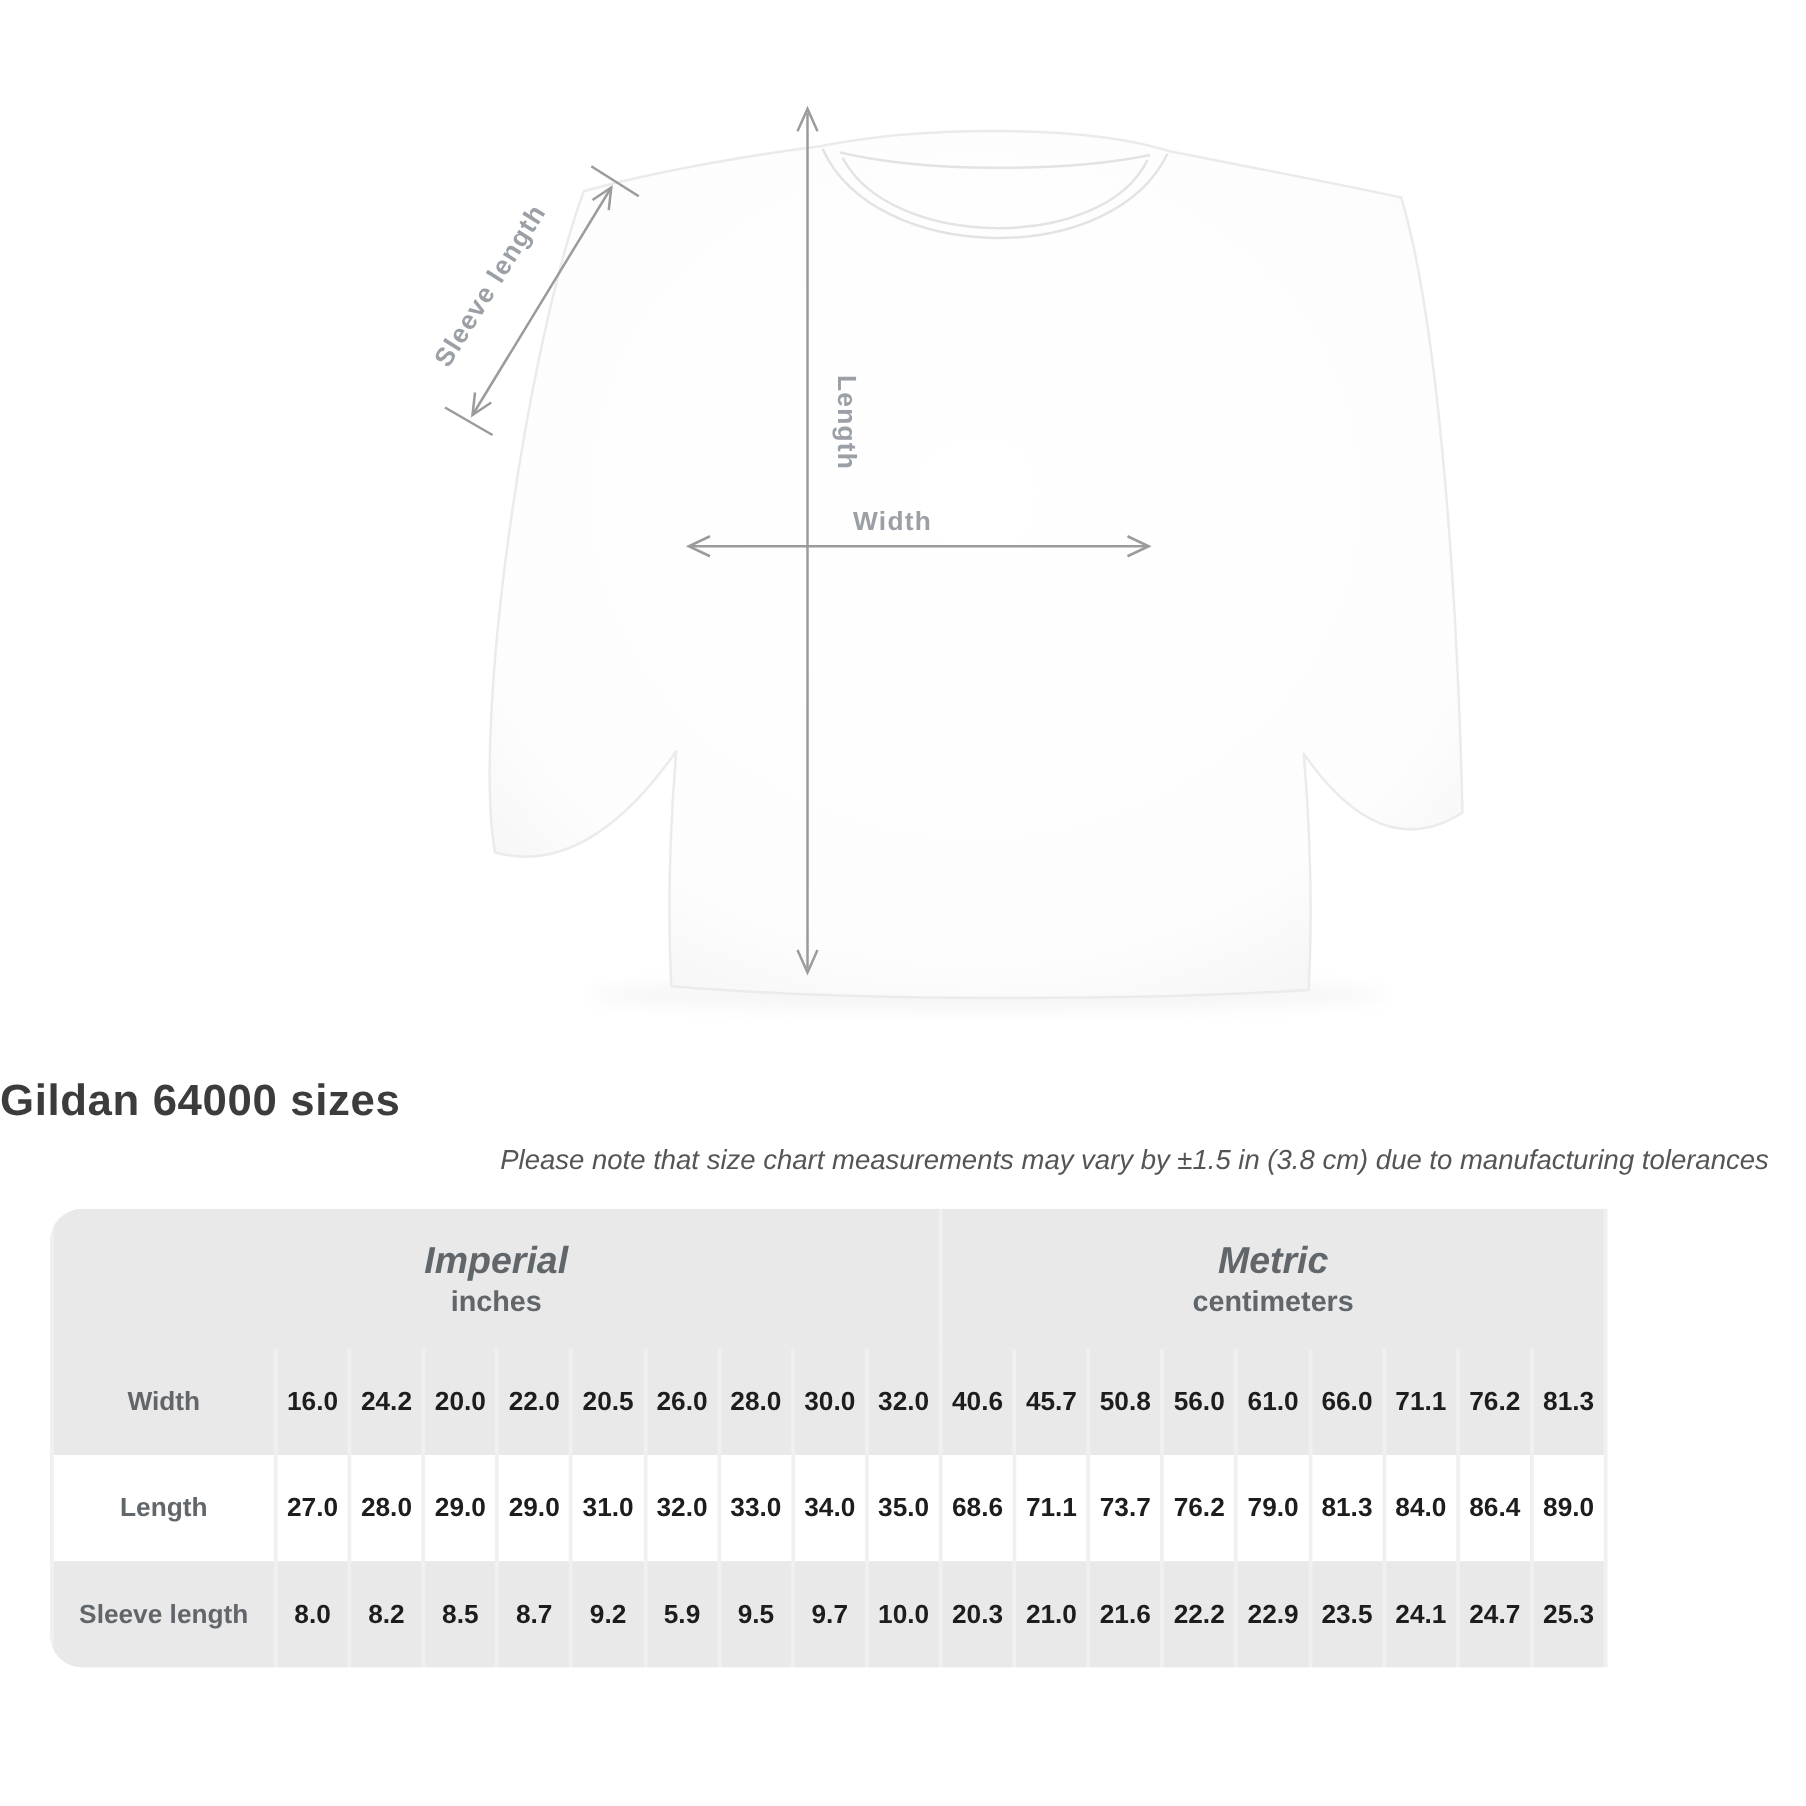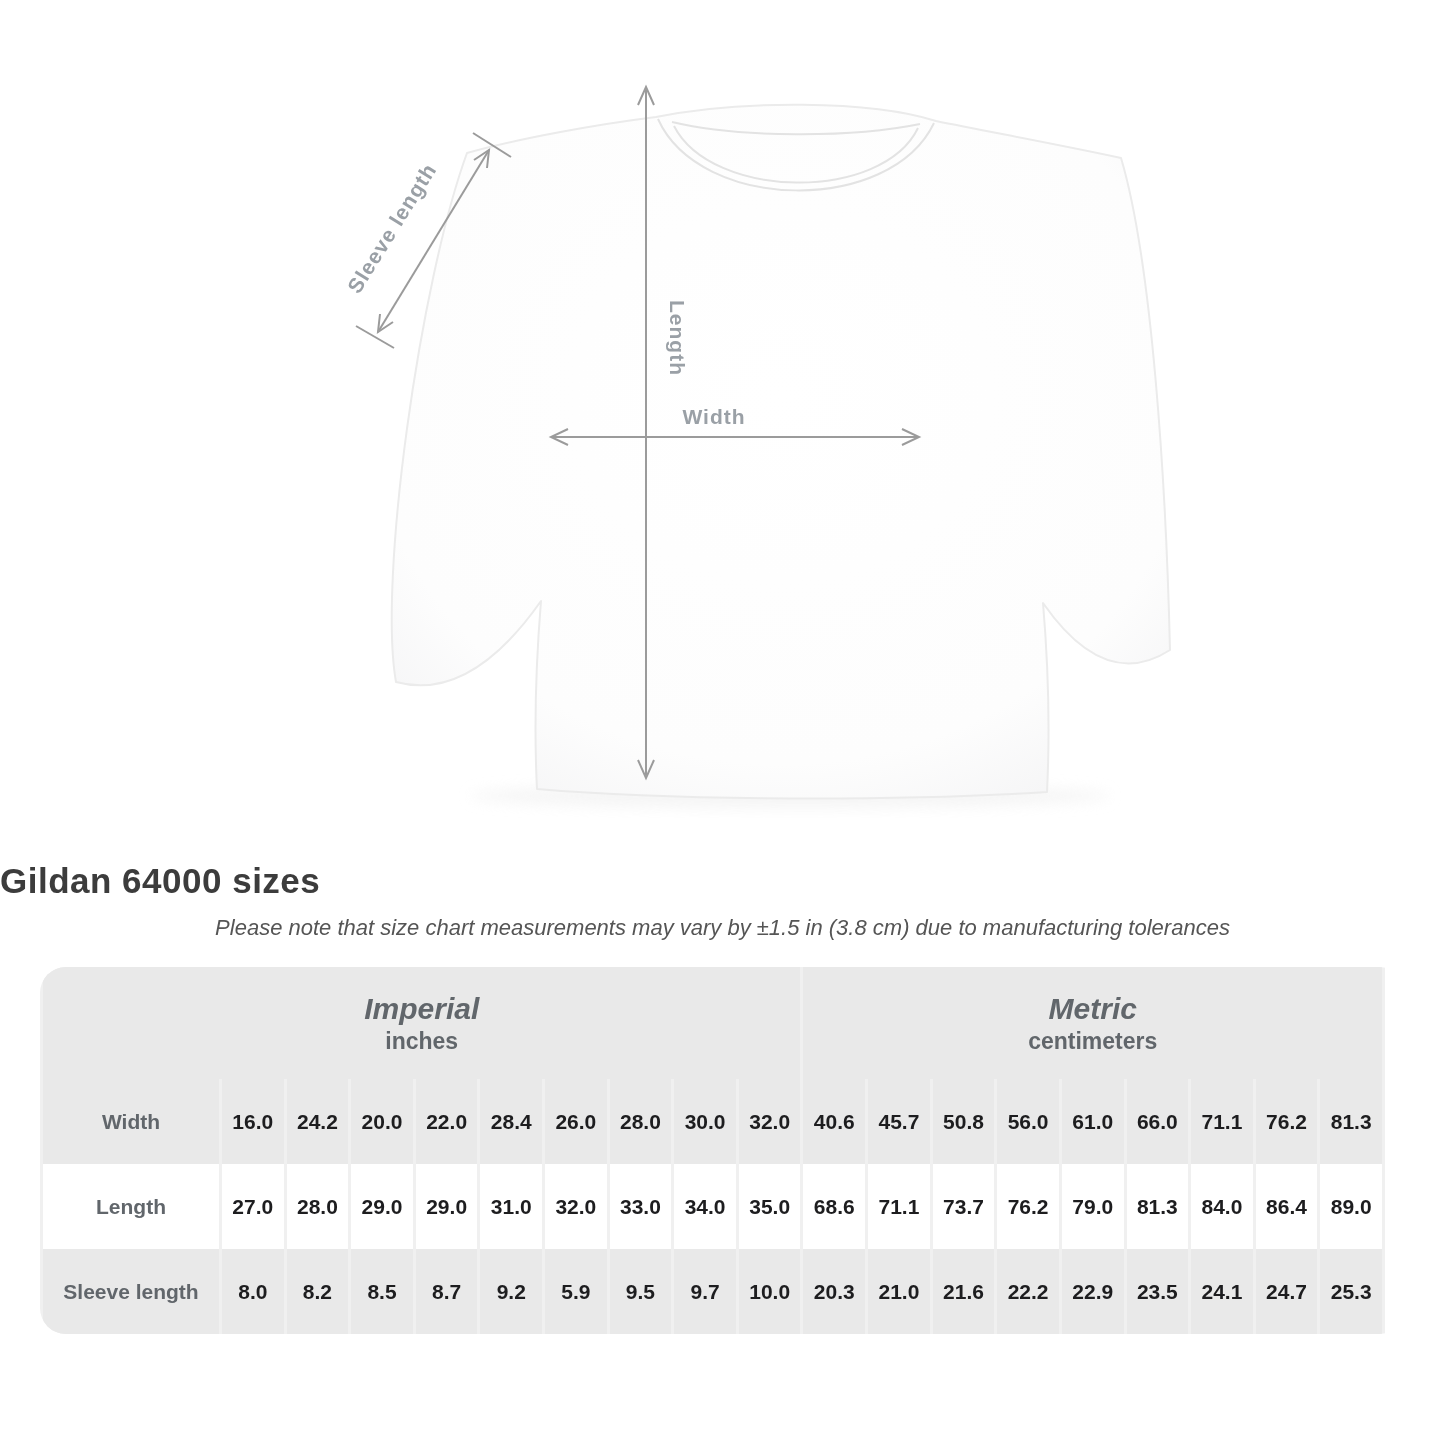--- a/index.html
+++ b/index.html
@@ -19,30 +19,30 @@
     font-size:21px;font-weight:bold;letter-spacing:1px;
     fill:var(--figure-label,#9aa0a6);
   }
   
   .page-title{
     margin:16px 0 0 0;
     font-size:35px;font-weight:bold;color:var(--title-text,#3c3c3c);
     letter-spacing:.5px;
   }
   .note{
-    margin:14px 30px 0 30px;text-align:center;
+    margin:14px 30px 0 30px;text-align:right;
     font-size:22px;font-style:italic;color:var(--note-text,#555555);
   }
   
   .table-wrap{
     margin:26px 40px 0 40px;
     border-radius:26px;overflow:hidden;
   }
   table.size-table{
-    width:1345px;table-layout:fixed;
+    width:1246px;table-layout:fixed;
     border-collapse:separate;border-spacing:3px 0;
     background:#f0f0f0; 
   }
   .size-table th,.size-table td{
     padding:0;text-align:center;vertical-align:middle;
     font-family:"Liberation Sans", sans-serif;
   }
   tr.unit-row th{height:112px;background:var(--row-gray,#e9e9e9);}
   .unit-name{font-size:30px;font-weight:bold;font-style:italic;color:var(--label-text,#6b7076);}
   .unit-sub{margin-top:2px;font-size:23px;color:var(--label-text,#6b7076);}
@@ -153,21 +153,21 @@
       </tr>
     </thead>
     <tbody id="table-body">
 
     <tr class="r-gray">
           <th class="row-label">Width</th>
           <td>16.0</td>
           <td>24.2</td>
           <td>20.0</td>
           <td>22.0</td>
-          <td>28.4</td>
+          <td>20.5</td>
           <td>26.0</td>
           <td>28.0</td>
           <td>30.0</td>
           <td>32.0</td>
           <td>40.6</td>
           <td>45.7</td>
           <td>50.8</td>
           <td>56.0</td>
           <td>61.0</td>
           <td>66.0</td>

